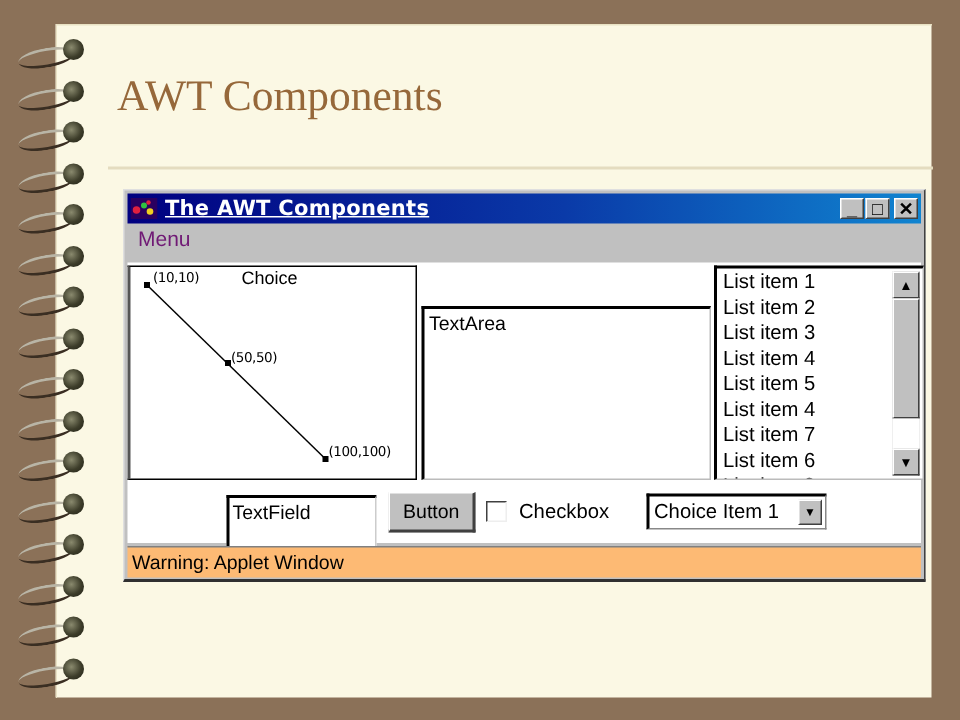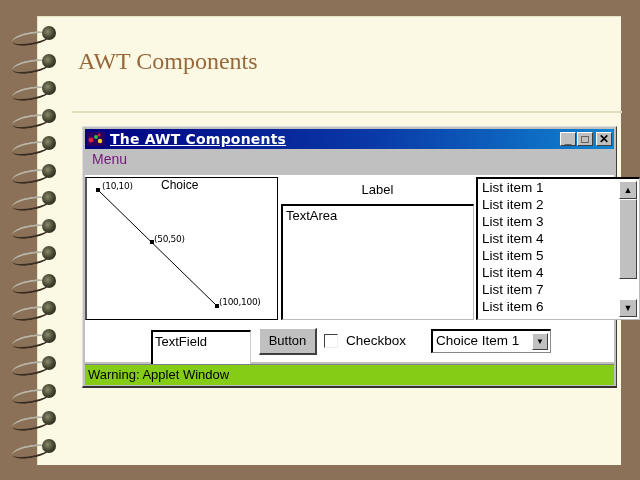--- a/index.html
+++ b/index.html
@@ -3,21 +3,21 @@
 <meta charset="utf-8">
 <style>
   html, body { margin:0; padding:0; }
   body { width:640px; height:480px; background:#8b7158; position:relative; overflow:hidden; font-family:"Liberation Sans", sans-serif; }
   .page { position:absolute; left:37px; top:16px; width:584px; height:449px; background:#fbf8e4; box-shadow: 1px 1px 0 #e9e2c4 inset; }
   .ring { position:absolute; left:0; width:60px; height:20px; }
   .ring .bead { position:absolute; left:42px; top:3px; width:14px; height:14px; border-radius:50%;
     background: radial-gradient(circle at 40% 40%, #8a8a6e 0%, #3d3d2a 55%, #1f1f14 100%); }
   .ring .wire { position:absolute; left:12px; top:9px; width:38px; height:9px; border-radius:50%;
     border-top:2px solid #b9b5a6; border-bottom:2px solid #3a2e22; transform: rotate(-10deg); }
-  .title { position:absolute; left:78px; top:48px; font-family:"Liberation Serif", serif; font-size:24px; color:#96683a; letter-spacing:0px; }
+  .title { position:absolute; left:78px; top:48px; font-family:"Liberation Serif", serif; font-size:29px; color:#96683a; letter-spacing:0px; }
   .rule { position:absolute; left:72px; top:111px; width:550px; height:2px; background:#e4dcbf; }
 
   .win { position:absolute; left:82px; top:126px; width:535px; height:262px; background:#c0c0c0;
     border-top:1px solid #dfdfdf; border-left:1px solid #dfdfdf; border-right:1px solid #404040; border-bottom:2px solid #303030; box-sizing:border-box; }
   .titlebar { position:absolute; left:2px; top:2px; right:2px; height:20px;
     background: linear-gradient(to right, #000080 0%, #0a3aa8 55%, #1084d0 100%); color:#fff; }
   .titlebar .appicon { position:absolute; left:2px; top:3px; width:18px; height:14px; }
   .titlebar .ttl { position:absolute; left:25px; top:2px; font-weight:bold; font-size:14px; font-family:"DejaVu Sans", sans-serif; letter-spacing:0.2px;text-decoration:underline; }
   .tbtn { position:absolute; top:3px; width:16px; height:14px; background:#c0c0c0;
     border-top:1px solid #fff; border-left:1px solid #fff; border-right:1px solid #404040; border-bottom:1px solid #404040; box-sizing:border-box;
@@ -25,36 +25,36 @@
   .menubar { position:absolute; left:2px; top:24px; right:2px; height:22px; background:#c0c0c0; }
   .menubar .mi { position:absolute; left:7px; top:0; font-size:14px; color:#701a75; }
 
   .content { position:absolute; left:2px; top:48px; right:2px; height:187px; background:#fff; }
   .canvas { position:absolute; left:0px; top:2px; width:193px; height:143px; background:#fff; border:1px solid #000; box-sizing:border-box; border-left:2px solid #555; }
   .canvas .cap { position:absolute; left:74px; top:0px; font-size:12px; color:#000; }
   .canvas .pt { position:absolute; font-size:9px; color:#000; font-family:"DejaVu Sans", sans-serif; letter-spacing:-0.3px; }
   .lbl { position:absolute; left:196px; top:2px; width:193px; height:26px; background:#fff; text-align:center; font-size:13px; line-height:26px; color:#000; }
   .textarea { position:absolute; left:196px; top:29px; width:193px; height:116px; background:#fff; border-top:2px solid #000; border-left:2px solid #000; border-right:1px solid #bbb; border-bottom:1px solid #bbb; box-sizing:border-box; }
   .textarea span { position:absolute; left:3px; top:2px; font-size:13px; color:#000; }
-  .list { position:absolute; left:391px; top:2px; width:164px; height:143px; background:#fff; border-top:2px solid #000; border-left:2px solid #000; border-right:1px solid #bbb; border-bottom:1px solid #bbb; box-sizing:border-box; overflow:hidden; }
+  .list { position:absolute; left:391px; top:2px; width:140px; height:143px; background:#fff; border-top:2px solid #000; border-left:2px solid #000; border-right:1px solid #bbb; border-bottom:1px solid #bbb; box-sizing:border-box; overflow:hidden; }
   .list .item { position:absolute; left:4px; font-size:13.5px; color:#000; line-height:16px; height:17px; }
   .sb { position:absolute; right:2px; top:2px; width:18px; height:136px; background:#c0c0c0; }
   .sb .arr { position:absolute; left:0; width:18px; height:18px; background:#c0c0c0; border-top:1px solid #fff; border-left:1px solid #fff; border-right:1px solid #404040; border-bottom:1px solid #404040; box-sizing:border-box; font-size:9px; line-height:16px; text-align:center; color:#000; }
   .sb .thumb { position:absolute; left:0; top:18px; width:18px; height:80px; background:#c0c0c0; border-top:1px solid #fff; border-left:1px solid #fff; border-right:1px solid #404040; border-bottom:1px solid #404040; box-sizing:border-box; }
   .sb .track { position:absolute; left:0; top:98px; width:18px; height:20px; background:#fff; }
 
   .tf { position:absolute; left:66px; top:155px; width:100px; height:36px; background:#fff; border-top:2px solid #000; border-left:2px solid #000; border-right:1px solid #ccc; border-bottom:1px solid #ccc; box-sizing:border-box; font-size:13px; line-height:20px; padding-left:2px; color:#000; }
   .btn { position:absolute; left:174px; top:153px; width:58px; height:27px; background:#c0c0c0; border-top:1px solid #fff; border-left:1px solid #fff; border-right:2px solid #404040; border-bottom:2px solid #404040; box-sizing:border-box; font-size:13px; line-height:24px; text-align:center; color:#000; }
   .cb { position:absolute; left:239px; top:159px; width:14px; height:14px; background:#fff; border-top:1px solid #404040; border-left:1px solid #404040; border-right:1px solid #eee; border-bottom:1px solid #eee; box-sizing:border-box; }
   .cblbl { position:absolute; left:261px; top:158px; font-size:13.5px; color:#000; }
   .choice { position:absolute; left:346px; top:154px; width:120px; height:24px; background:#fff; border-top:2px solid #000; border-left:2px solid #000; border-right:1px solid #888; border-bottom:1px solid #888; box-sizing:border-box; }
   .choice span { position:absolute; left:3px; top:2px; font-size:13.5px; color:#000; }
   .choice .dd { position:absolute; right:2px; top:2px; width:16px; height:17px; background:#c0c0c0; border-top:1px solid #fff; border-left:1px solid #fff; border-right:1px solid #404040; border-bottom:1px solid #404040; box-sizing:border-box; font-size:8px; line-height:15px; text-align:center; color:#000; }
 
-  .status { position:absolute; left:2px; top:237px; right:2px; height:20px; background:#84cc16; border-top:1px solid #808080; }
+  .status { position:absolute; left:2px; top:237px; right:2px; height:20px; background:#fdba74; border-top:1px solid #808080; }
   .status span { position:absolute; left:3px; top:2px; font-size:13px; color:#000; }
 </style>
 </head>
 <body>
 
 <div class="page"></div>
 
 <div id="rings">
     <div class="ring" style="top: 23px;">
       <div class="wire"></div>
@@ -151,21 +151,20 @@
         <line x1="11" y1="12" x2="130" y2="128" stroke="#000" stroke-width="1"></line>
         <rect x="9" y="10" width="4" height="4" fill="#000"></rect>
         <rect x="63" y="62" width="4" height="4" fill="#000"></rect>
         <rect x="128" y="126" width="4" height="4" fill="#000"></rect>
       </svg>
       <span class="pt" style="left:15px;top:3px">(10,10)</span>
       <span class="pt" style="left:67px;top:56px">(50,50)</span>
       <span class="pt" style="left:132px;top:119px">(100,100)</span>
     </div>
 
-    <div class="lbl">Label</div>
 
     <div class="textarea">
       <span>TextArea</span>
     </div>
 
     <div class="list">
       <div class="item" style="top:1px">List item 1</div>
       <div class="item" style="top:18px">List item 2</div>
       <div class="item" style="top:35px">List item 3</div>
       <div class="item" style="top:52px">List item 4</div>

